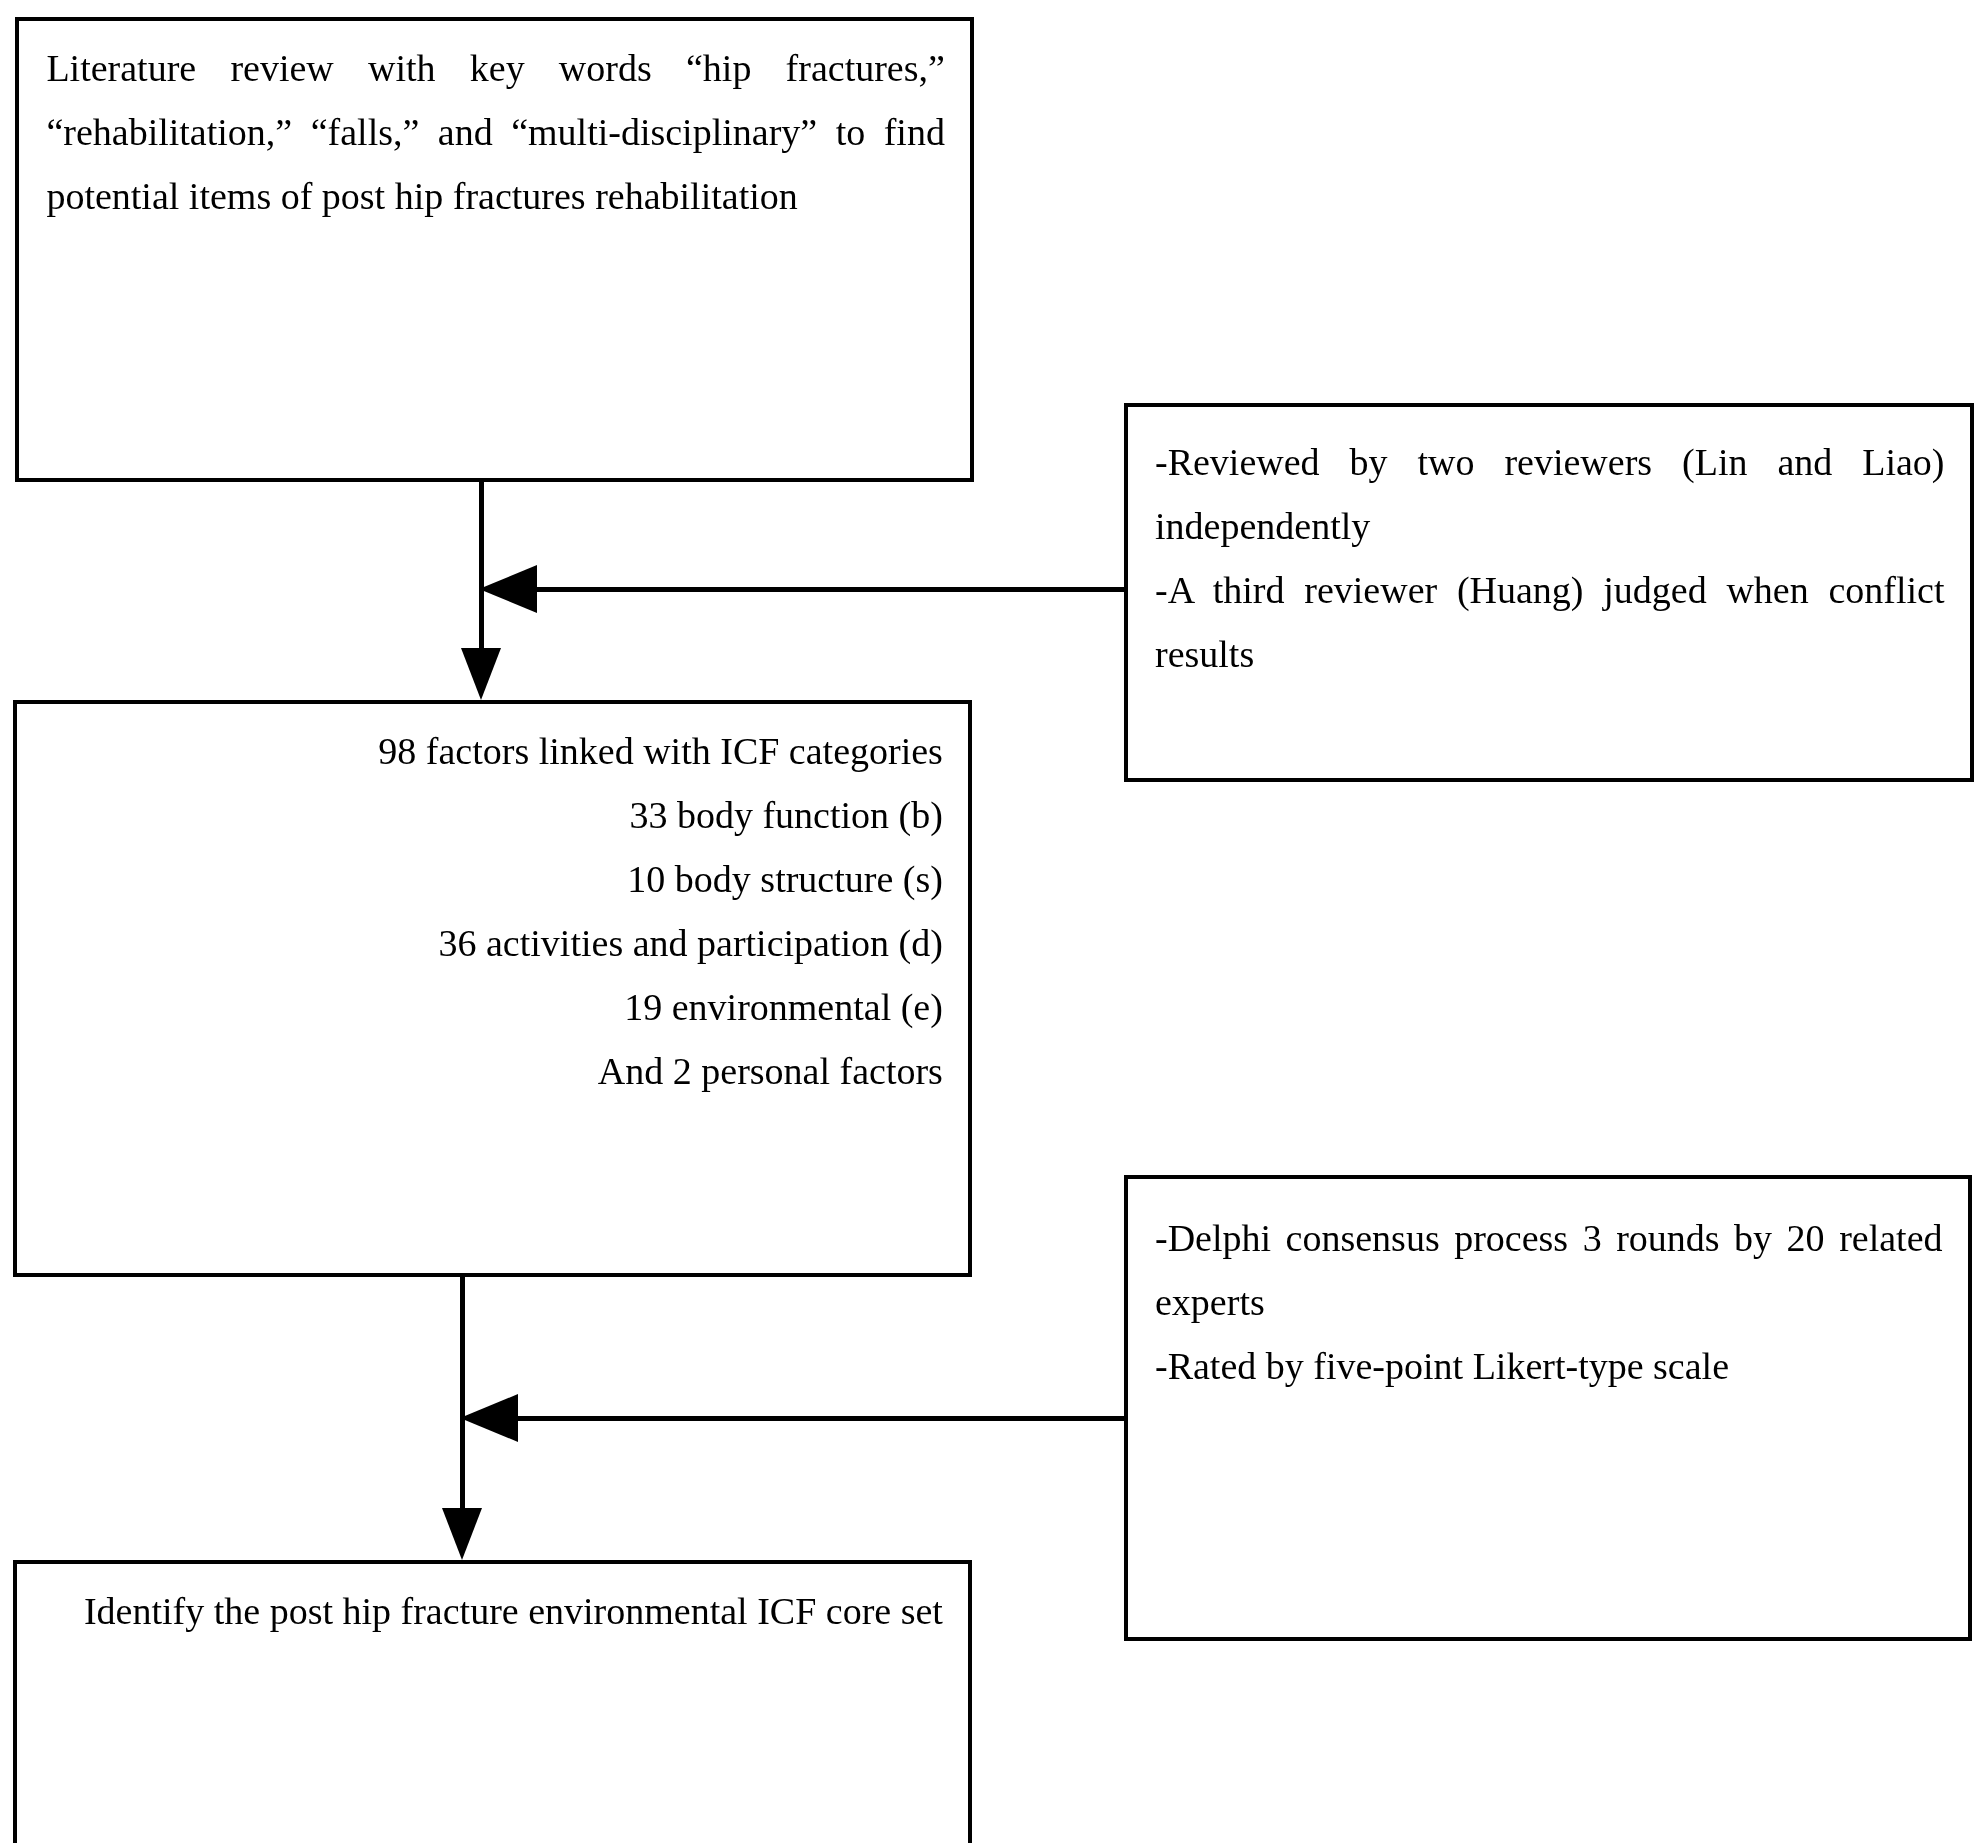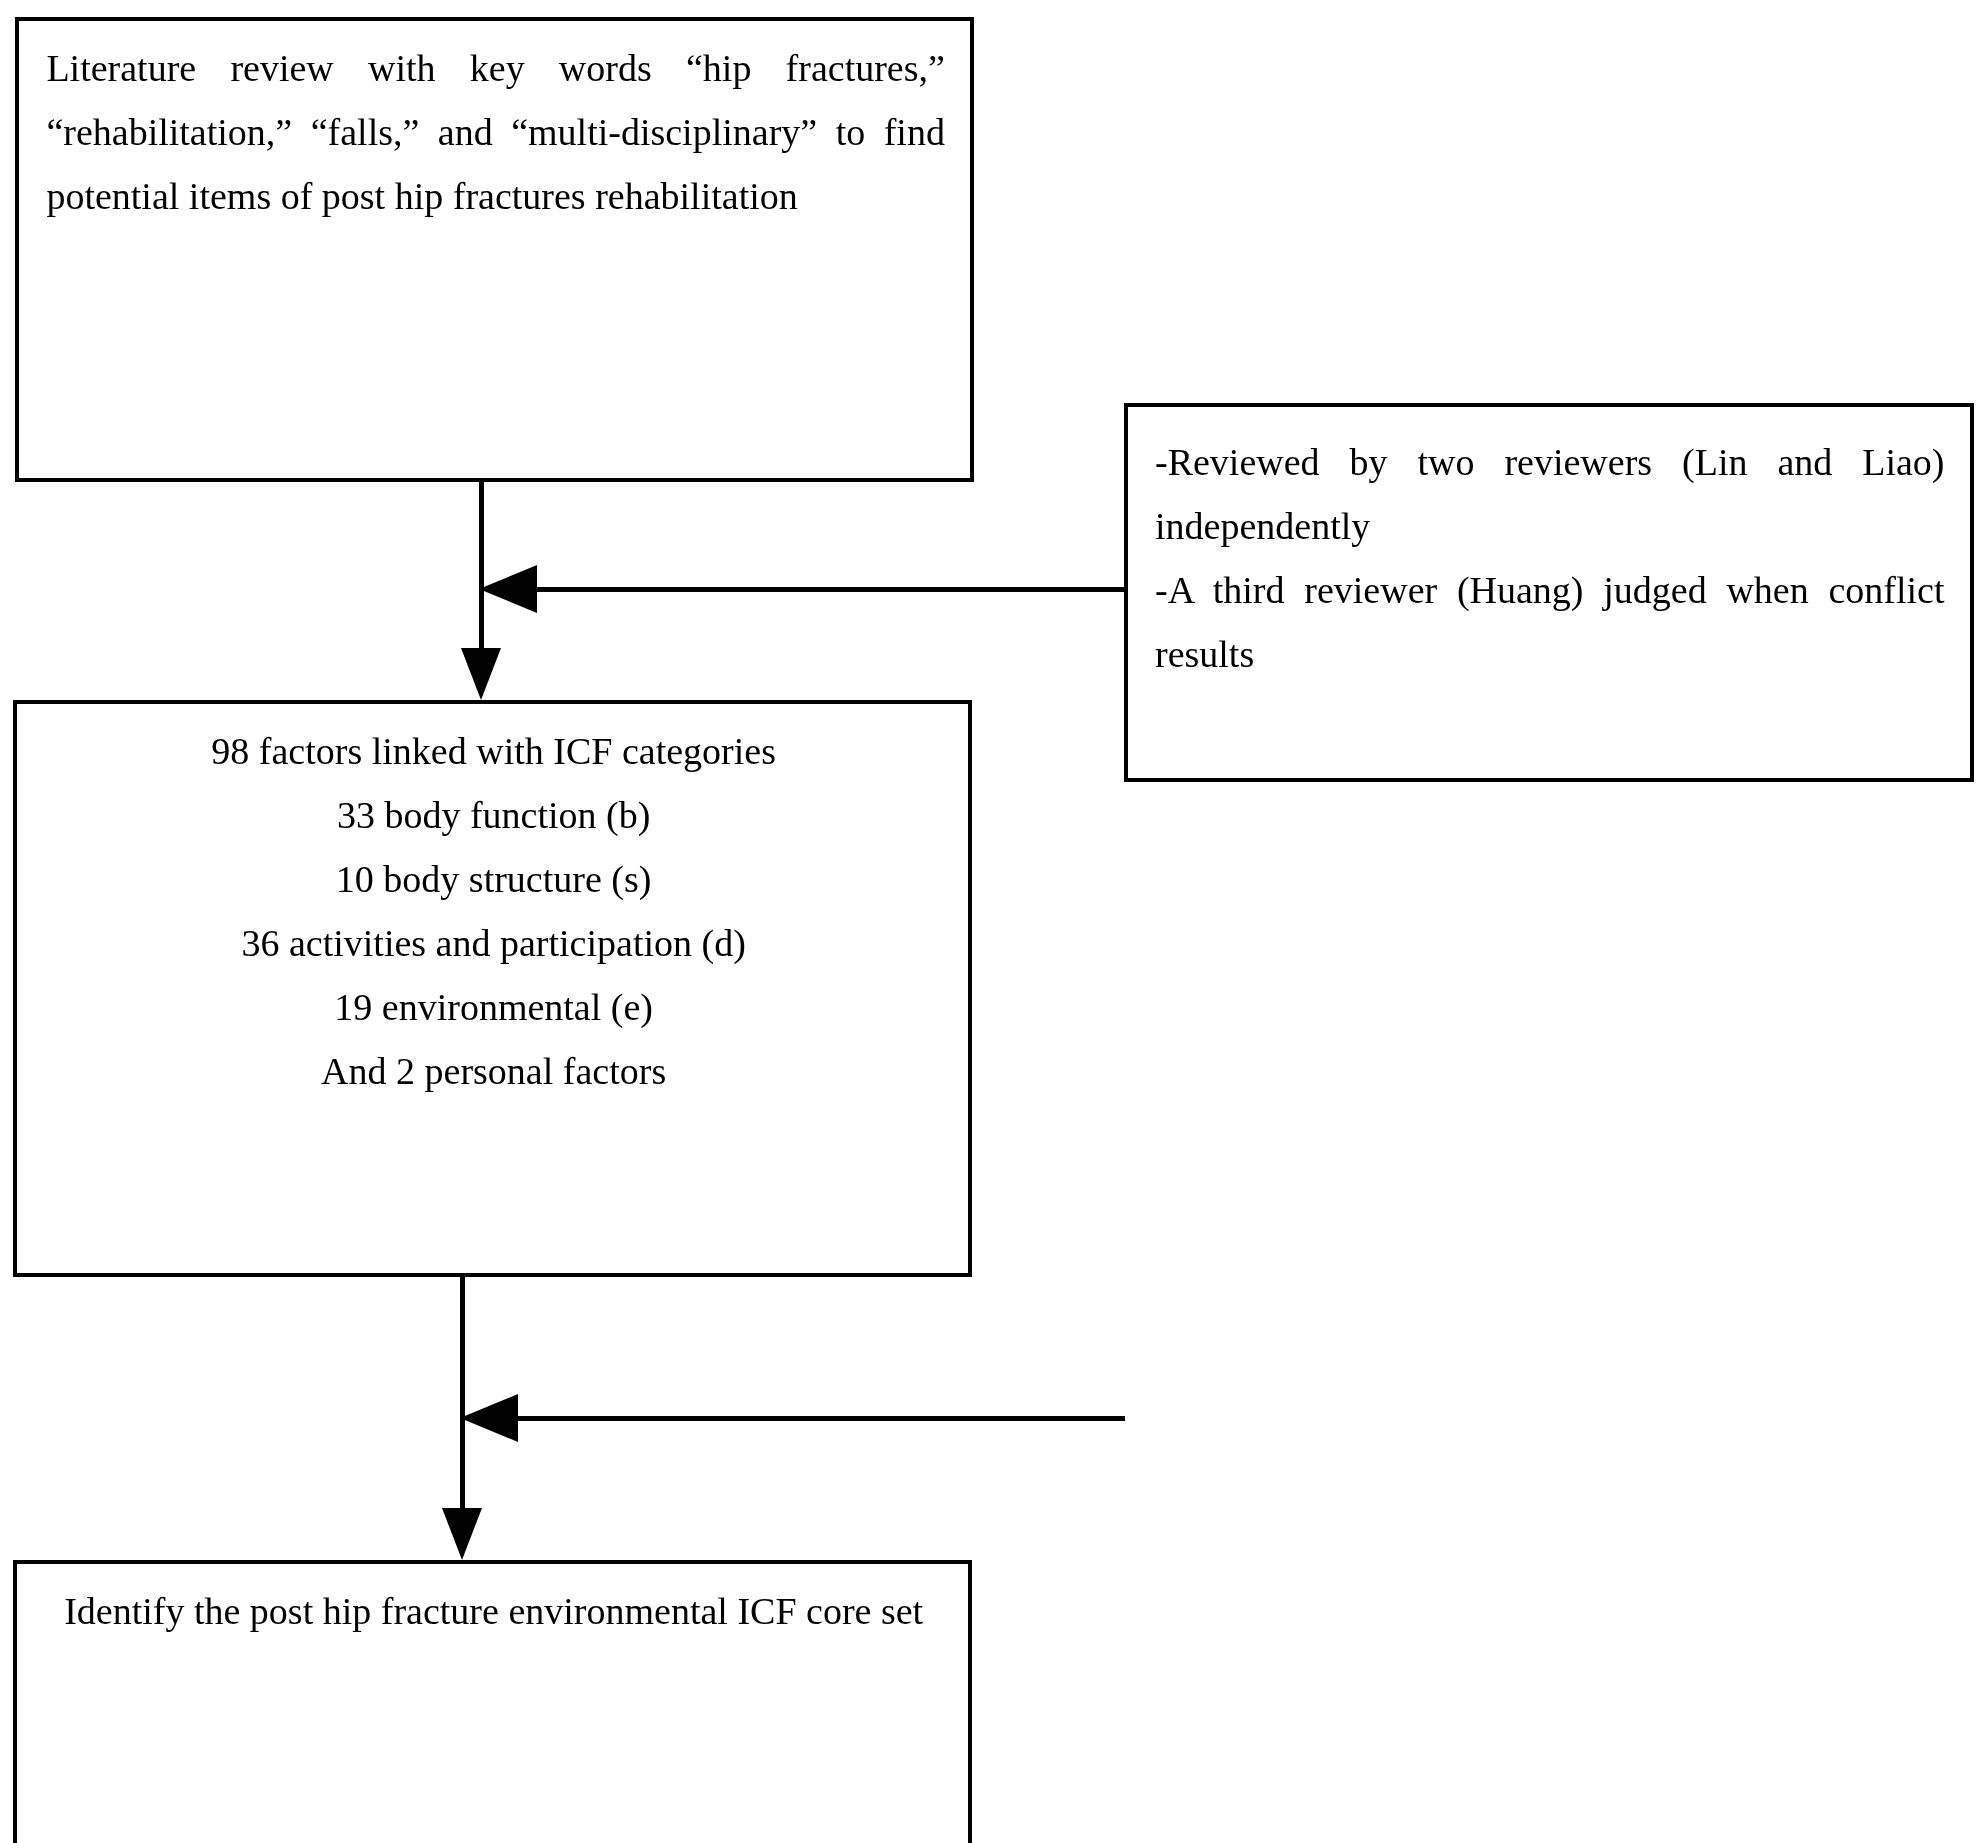--- a/index.html
+++ b/index.html
@@ -30,21 +30,21 @@
     line-height: 64px;
     color: #000000;
     text-align: justify;
     text-justify: inter-word;
     white-space: pre-line;
   }
   .box-text.last-left {
     text-align-last: left;
   }
   .box-text.plain {
-    text-align: center;
+    text-align: right;
   }
 
   
   .vline {
     position: absolute;
     width: 4.7px;
     background: #000000;
   }
   .hline {
     position: absolute;
@@ -109,20 +109,24 @@
 36 activities and participation (d)
 19 environmental (e)
 And 2 personal factors</div>
   </div>
 
   <div class="flow-box" id="box-reviewers">
     <div class="box-text last-left" id="text-reviewers">-Reviewed by two reviewers (Lin and Liao) independently
 -A third reviewer (Huang) judged when conflict results</div>
   </div>
 
+  <div class="flow-box" id="box-delphi">
+    <div class="box-text last-left" id="text-delphi">-Delphi consensus process 3 rounds by 20 related experts
+-Rated by five-point Likert-type scale</div>
+  </div>
 
   <div class="flow-box" id="box-core-set">
     <div class="box-text plain" id="text-core-set">Identify the post hip fracture environmental ICF core set</div>
   </div>
 
   <div class="vline" id="conn1-vline"></div>
   <div class="arrow-down" id="conn1-arrowhead"></div>
   <div class="hline" id="conn1-hline"></div>
   <div class="arrow-left" id="conn1-arrowleft"></div>
 

